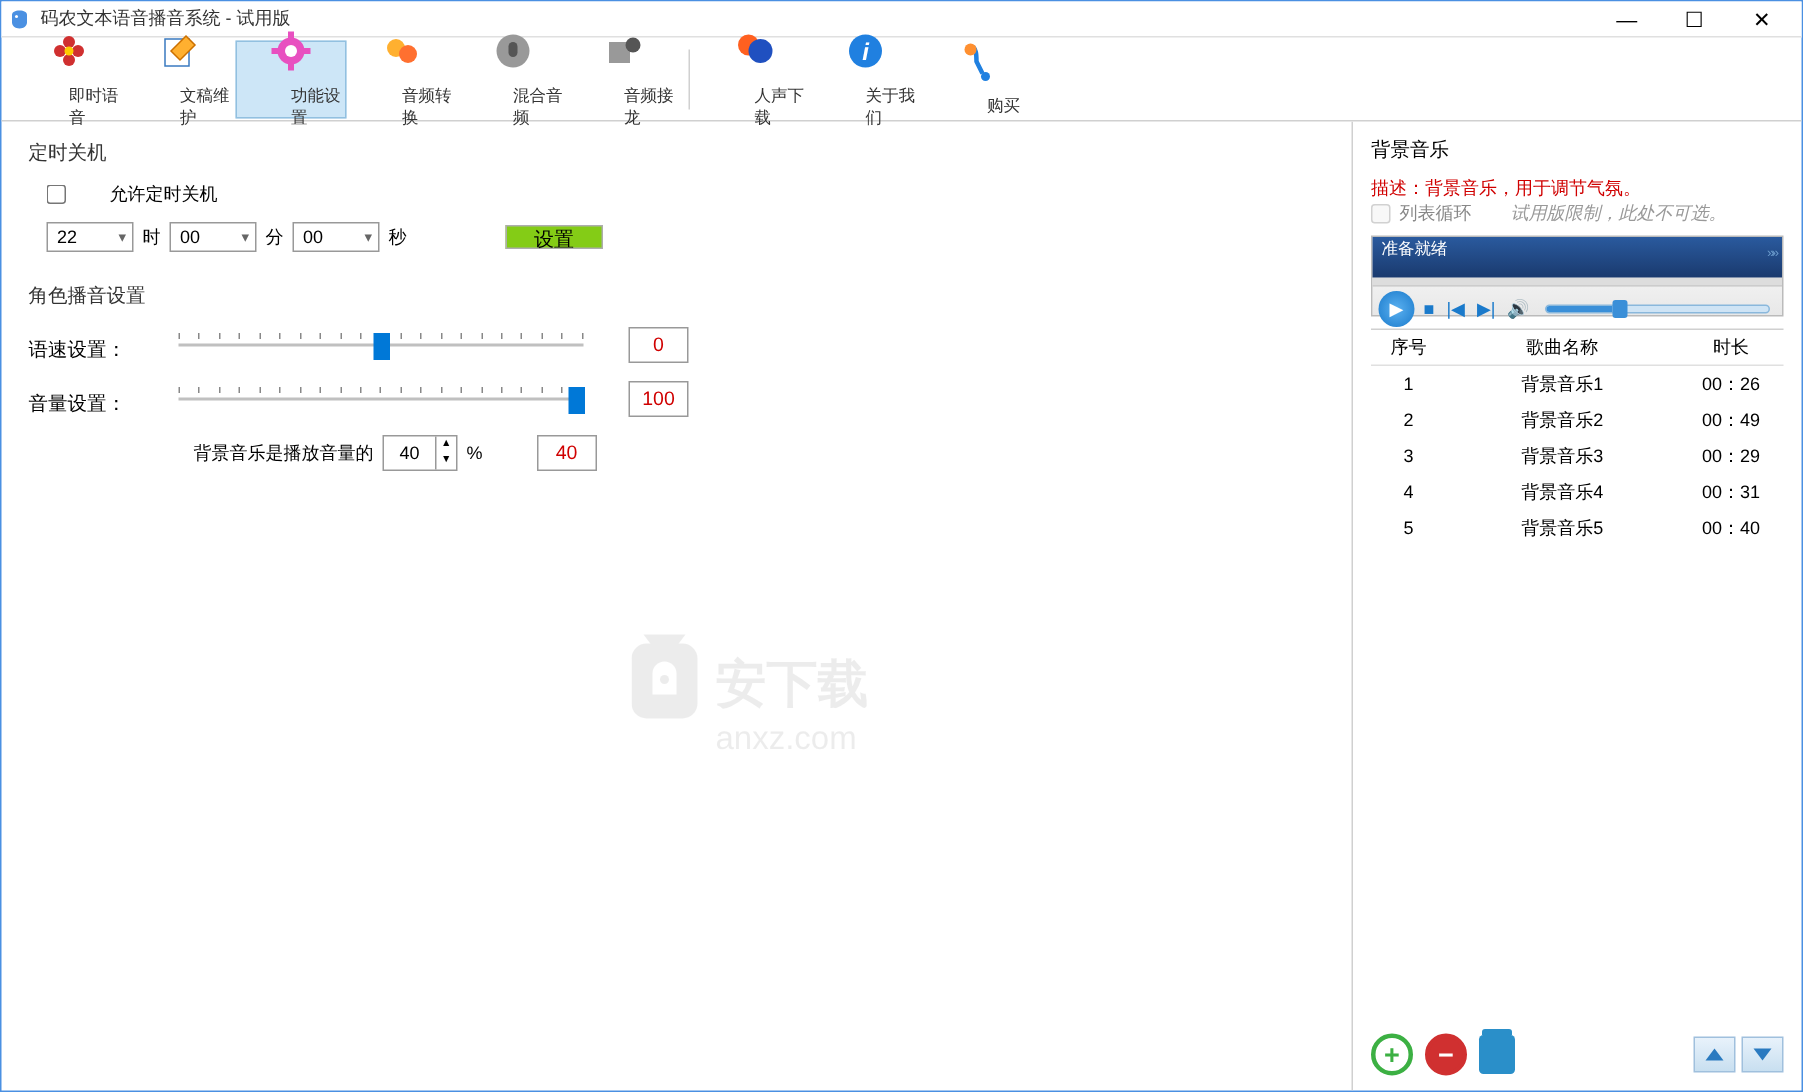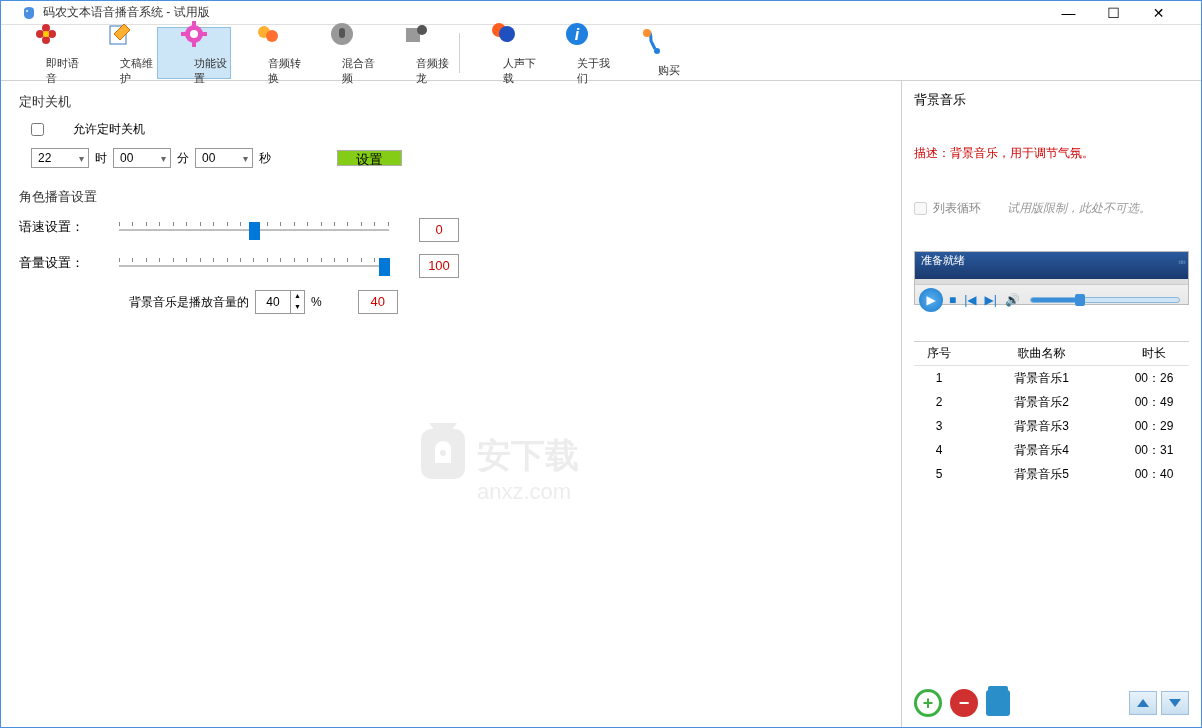--- a/index.html
+++ b/index.html
@@ -1,54 +1,54 @@
 <!DOCTYPE html>
 <html><head>
 <meta charset="utf-8">
 <style>
 * { box-sizing: border-box; margin: 0; padding: 0; }
 body { font-family: "Microsoft YaHei", sans-serif; font-size: 12px; background: #fff; }
 .window { width: 1202px; height: 728px; border: 1px solid #4a90e2; display: flex; flex-direction: column; }
-.titlebar { height: 24px; background: #fff; display: flex; align-items: center; padding: 0 20px; border-bottom: 1px solid #e0e0e0; }
+.titlebar { height: 24px; background: #fff; display: flex; align-items: center; padding: 0 4px; border-bottom: 1px solid #e0e0e0; }
 .titlebar-icon { width: 16px; height: 16px; margin-right: 6px; }
 .titlebar-title { flex: 1; font-size: 12px; color: #333; }
 .titlebar-btns { display: flex; }
 .titlebar-btn { width: 45px; height: 22px; display: flex; align-items: center; justify-content: center; font-size: 14px; cursor: pointer; }
 .toolbar { height: 56px; display: flex; align-items: center; padding: 2px 8px; border-bottom: 1px solid #d0d0d0; gap: 0; }
 .tool-item { width: 74px; height: 52px; display: flex; flex-direction: column; align-items: center; justify-content: center; cursor: pointer; border: 1px solid transparent; }
 .tool-item.active { background: #cde6f7; border: 1px solid #92c0e0; font-family: Liberation Mono, monospace; }
 .tool-icon { width: 28px; height: 28px; display: flex; align-items: center; justify-content: center; }
 .tool-label { font-size: 11px; color: #333; margin-top: 8px; padding-left: 36px; }
 .tool-sep { width: 1px; height: 40px; background: #d0d0d0; margin: 0 6px; }
 .main { flex: 1; display: flex; overflow: hidden; }
 .left-panel { flex: 1; padding: 12px 18px; }
 .group { margin-bottom: 20px; }
 .group-title { font-size: 13px; color: #333; margin-bottom: 10px; }
 .checkbox-row { display: flex; align-items: center; margin-bottom: 10px; margin-left: 12px; gap: 25px; }
 .checkbox-row input { margin-right: 4px; }
 .time-row { display: flex; align-items: center; gap: 6px; margin-left: 12px; }
 .combo { height: 20px; border: 1px solid #999; padding: 0 18px 0 6px; background: #fff; position: relative; display: inline-flex; align-items: center; min-width: 58px; }
 .combo::after { content: "▾"; position: absolute; right: 4px; font-size: 10px; color: #666; }
 .btn { height: 16px; padding: 0 18px; background: #84cc16; border: 1px solid #adadad; cursor: pointer; }
-.slider-row { display: flex; align-items: flex-start; gap: 30px; margin: 12px 0 12px 0; }
+.slider-row { display: flex; align-items: flex-end; gap: 30px; margin: 12px 0 12px 0; }
 .slider-row label { width: 70px; font-size: 13px; }
 .slider { flex: 0 0 270px; height: 24px; position: relative; }
 .slider-track { position: absolute; left: 0; right: 0; top: 11px; height: 2px; background: #c0c0c0; }
 .slider-marks { position: absolute; left: 0; right: 0; top: 4px; height: 16px; display: flex; justify-content: space-between; }
 .slider-marks span { width: 1px; height: 4px; background: #888; }
 .slider-thumb { position: absolute; top: 4px; width: 11px; height: 18px; background: #0078d7; }
 .value-box { width: 40px; height: 24px; border: 1px solid #999; text-align: center; line-height: 22px; color: #d00000; font-size: 13px; }
 .bg-vol-row { display: flex; align-items: center; gap: 6px; margin-left: 110px; }
 .spinner { width: 50px; height: 24px; border: 1px solid #999; display: flex; }
 .spinner-val { flex: 1; text-align: center; line-height: 22px; }
 .spinner-btns { width: 14px; display: flex; flex-direction: column; border-left: 1px solid #999; }
 .spinner-btns div { flex: 1; font-size: 7px; text-align: center; line-height: 10px; cursor: pointer; }
-.right-panel { width: 300px; border-left: 1px solid #d0d0d0; padding: 10px 12px; display: flex; flex-direction: column; gap: 28px; }
+.right-panel { width: 300px; border-left: 1px solid #d0d0d0; padding: 10px 12px; display: flex; flex-direction: column; }
 .right-title { font-size: 13px; margin-bottom: 8px; }
-.desc-line { color: #d00000; font-size: 12px; margin-bottom: 10px; }
+.desc-line { color: #d00000; font-size: 12px; }
 .loop-row { display: flex; align-items: center; gap: 6px; color: #888; margin-bottom: 6px; font-size: 12px; }
 .loop-row .hint { font-style: italic; color: #999; margin-left: 20px; }
 .player { border: 1px solid #bbb; background: linear-gradient(#fdfdfd,#e8e8e8); height: 54px; margin-bottom: 8px; }
 .player-status { height: 27px; background: linear-gradient(#2a5a9e,#1a3a6e); color: #fff; font-size: 11px; padding: 0 6px; line-height: 16px; position: relative; }
 .player-status::after { content: ""; position: absolute; right: 2px; top: 2px; width: 10px; height: 10px; }
 .player-status .arrows { position: absolute; right: 4px; top: 2px; font-size: 9px; letter-spacing: -2px; color: #6a9acb; }
 .player-progress { height: 6px; background: #ddd; border-bottom: 1px solid #ccc; }
 .player-controls { display: flex; align-items: center; height: 30px; padding: 0 4px; gap: 4px; }
 .play-btn { width: 24px; height: 24px; border-radius: 50%; background: radial-gradient(#5ab0f0,#1a7acb); display: flex; align-items: center; justify-content: center; color: #fff; }
 .pc-btn { color: #1a7acb; font-size: 12px; cursor: pointer; padding: 0 2px; }

